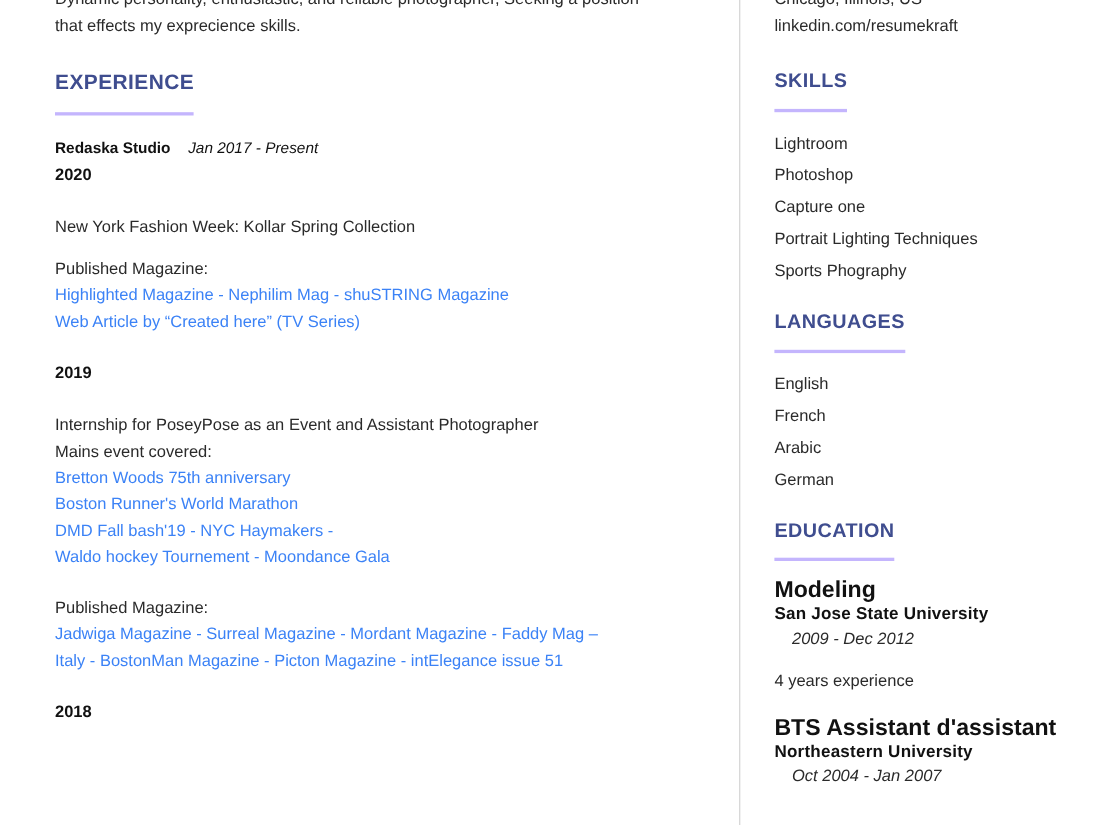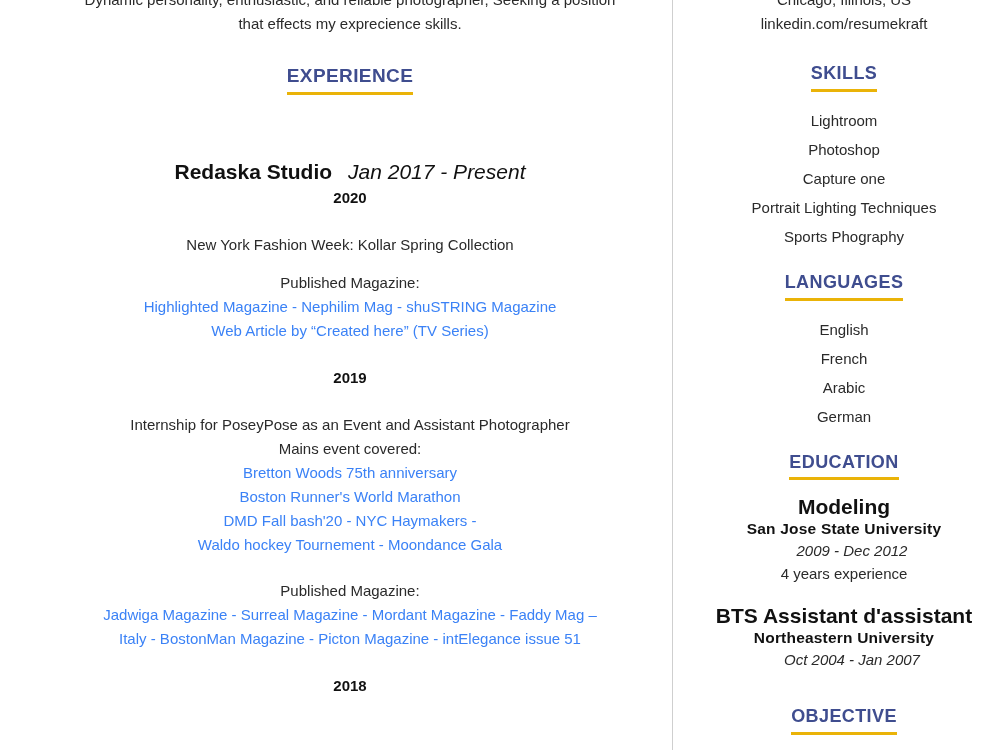--- a/index.html
+++ b/index.html
@@ -13,21 +13,20 @@
     overflow: hidden;
     font-family: "Liberation Sans", sans-serif;
     color: #232323;
     -webkit-font-smoothing: antialiased;
   }
   .page {
     position: relative;
     width: 909px;
     height: 750px;
     box-sizing: border-box;
-    text-align: center;
   }
   .col-divider {
     position: absolute;
     left: 672px;
     top: 0;
     width: 1px;
     height: 750px;
     background: #cfcfcf;
   }
   .left-col {
@@ -47,45 +46,44 @@
   .section {
     margin: 0;
   }
   .section-heading {
     font-size: 19px;
     font-weight: bold;
     letter-spacing: 0.4px;
     color: #3f4d8f;
     line-height: 1.1;
     display: inline-block;
-    padding-bottom: 5px;
-    border-bottom: 3px solid #eab308;
+    padding-bottom: 15px;
+    border-bottom: 3px solid #c4b5fd;
   }
   .right-col .section-heading {
     font-size: 18px;
     border-bottom-width: 3px;
   }
 
   
   .summary-line {
     font-size: 15px;
     line-height: 24px;
     color: #2a2a2a;
   }
   .job-title {
     font-size: 17px;
     font-weight: bold;
     color: #111;
     line-height: 26px;
   }
   .job-meta {
-    font-size: 21px;
+    font-size: 14px;
     line-height: 26px;
     color: #111;
-    margin-top: 48px;
   }
   .job-company {
     font-weight: bold;
   }
   .job-dates {
     font-style: italic;
     margin-left: 16px;
     font-weight: normal;
   }
   .year-label {
@@ -136,20 +134,21 @@
     font-size: 15px;
     font-style: italic;
     color: #2a2a2a;
     line-height: 22px;
     padding-left: 16px;
   }
   .edu-note {
     font-size: 15px;
     color: #2a2a2a;
     line-height: 23px;
+    margin-top: 16px;
   }
 </style>
 </head>
 <body>
 
 <div class="page">
 
   <div class="col-divider"></div>
 
   <div class="left-col">
@@ -180,21 +179,21 @@
     <div class="italic-line">Web Article by “Created here” (TV Series)</div>
 
     <div class="gap-md"></div>
 
     <div class="year-label">2019</div>
     <div class="gap-md"></div>
     <div class="plain-line">Internship for PoseyPose as an Event and Assistant Photographer</div>
     <div class="plain-line">Mains event covered:</div>
     <div class="italic-line">Bretton Woods 75th anniversary</div>
     <div class="italic-line">Boston Runner's World Marathon</div>
-    <div class="italic-line">DMD Fall bash'20 - NYC Haymakers -</div>
+    <div class="italic-line">DMD Fall bash'19 - NYC Haymakers -</div>
     <div class="italic-line">Waldo hockey Tournement - Moondance Gala</div>
 
     <div class="gap-md"></div>
 
     <div class="plain-line">Published Magazine:</div>
     <div class="italic-line">Jadwiga Magazine -  Surreal Magazine  -  Mordant Magazine  -  Faddy Mag –</div>
     <div class="italic-line">Italy  -  BostonMan Magazine -  Picton Magazine  -  intElegance issue 51</div>
 
     <div class="gap-md"></div>
 

